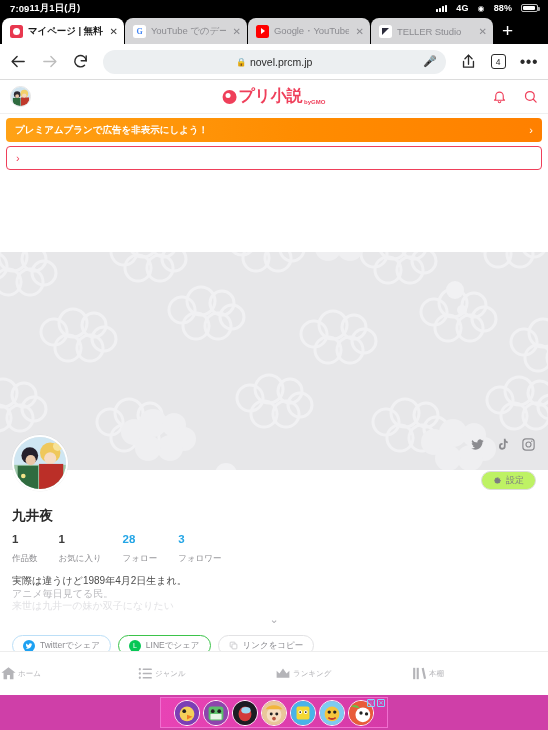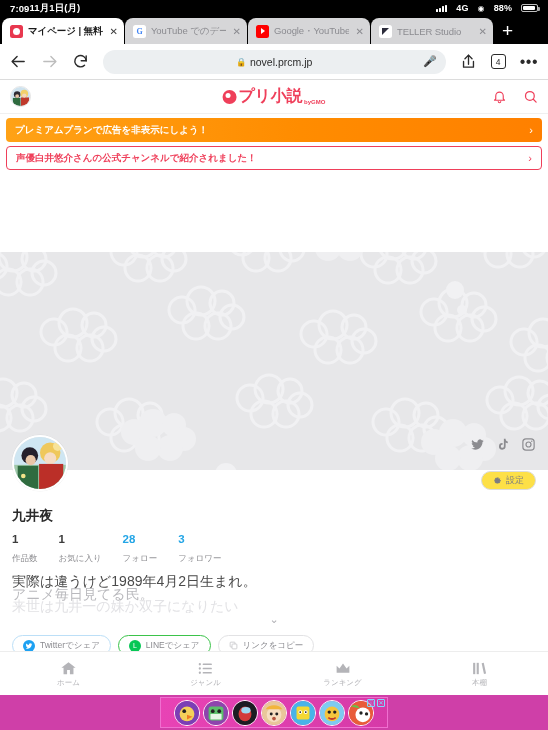--- a/index.html
+++ b/index.html
@@ -153,37 +153,37 @@
     position:absolute; left:12px; top:0; width:56px; height:56px;
     border-radius:50%; border:2.5px solid #fff; overflow:hidden;
     box-shadow:0 0 0 .5px rgba(0,0,0,.06);
   }
   .social {
     position:absolute; right:12px; top:2px; display:flex; gap:11px;
     color:#8c8c90;
   }
   .settings-btn {
     position:absolute; right:12px; top:36px;
-    border:1px solid #dcdcdc; border-radius:12px; background:#fde047;
+    border:1px solid #dcdcdc; border-radius:12px; background:#bef264;
     height:19px; padding:0 11px; display:flex; align-items:center; gap:4px;
     font-size:9px; color:#7d7d82;
   }
   .uname {
     position:absolute; left:12px; top:72px; font-size:13.5px;
     font-weight:700; color:#2b2b2b; letter-spacing:.2px;
   }
   .stats { position:absolute; left:12px; top:98px; display:flex; gap:21px; }
   .stat { text-align:left; }
   .stat .num { font-size:11.5px; font-weight:700; color:#3c3c3c; display:block;
     margin-bottom:2px;}
   .stat.link .num { color:#23a5e6; }
   .stat .lbl { font-size:8.5px; color:#8c8c90; }
   .bio {
     position:absolute; left:12px; top:140px; right:40px;
-    font-size:14px; line-height:12.5px; color:#4a4a4a;
+    font-size:10px; line-height:12.5px; color:#4a4a4a;
     max-height:38px; overflow:hidden;
   }
   .bio .l2 { color:#b9b9bd; }
   .bio .l3 { color:#e2e2e5; }
   .bio-expand {
     position:absolute; left:0; right:0; top:178px; text-align:center;
     color:#b0b0b5; font-size:11px;
   }
 
   
@@ -221,21 +221,21 @@
     justify-content:center; gap:0px; box-shadow:0 2px 6px rgba(0,0,0,.18);
     z-index:20;
   }
 
   
   .bottomnav {
     position:absolute; left:0; right:0; bottom:0; height:44px;
     background:#fff; border-top:1px solid #ededed;
     display:flex; align-items:center; z-index:25;
   }
-  .bnav { flex:1 1 20%; display:flex; flex-direction:column;
+  .bnav { flex:1 1 20%; display:flex; flex-direction:row;
     align-items:center; gap:1px; color:#b4b4b8; }
   .bnav.active { color:#ef3f5a; }
   .bnav .blbl { font-size:7.5px; }
 
   
   .adbar {
     height:35px; background:#cf3fa8; display:flex; align-items:center;
     justify-content:center; position:relative;
   }
   .adinner {
@@ -398,21 +398,20 @@
           <line x1="16.5" y1="16.5" x2="21" y2="21"></line>
         </svg>
     </div>
   </div>
 
   <div class="banner banner-premium">
     <span>プレミアムプランで広告を非表示にしよう！</span>
     <span class="chev">›</span>
   </div>
   <div class="banner banner-news">
-    <span>声優白井悠介さんの公式チャンネルで紹介されました！</span>
     <span class="chev">›</span>
   </div>
 
   <div class="profile">
     <div class="prof-avatar">
       <svg viewBox="0 0 56 56">
         <rect width="56" height="56" fill="#cfe6f2"></rect>
         <rect x="0" y="30" width="56" height="26" fill="#9fc8a8"></rect>
         <circle cx="17" cy="20" r="9" fill="#241f2b"></circle>
         <circle cx="39" cy="17" r="11" fill="#efc85c"></circle>

